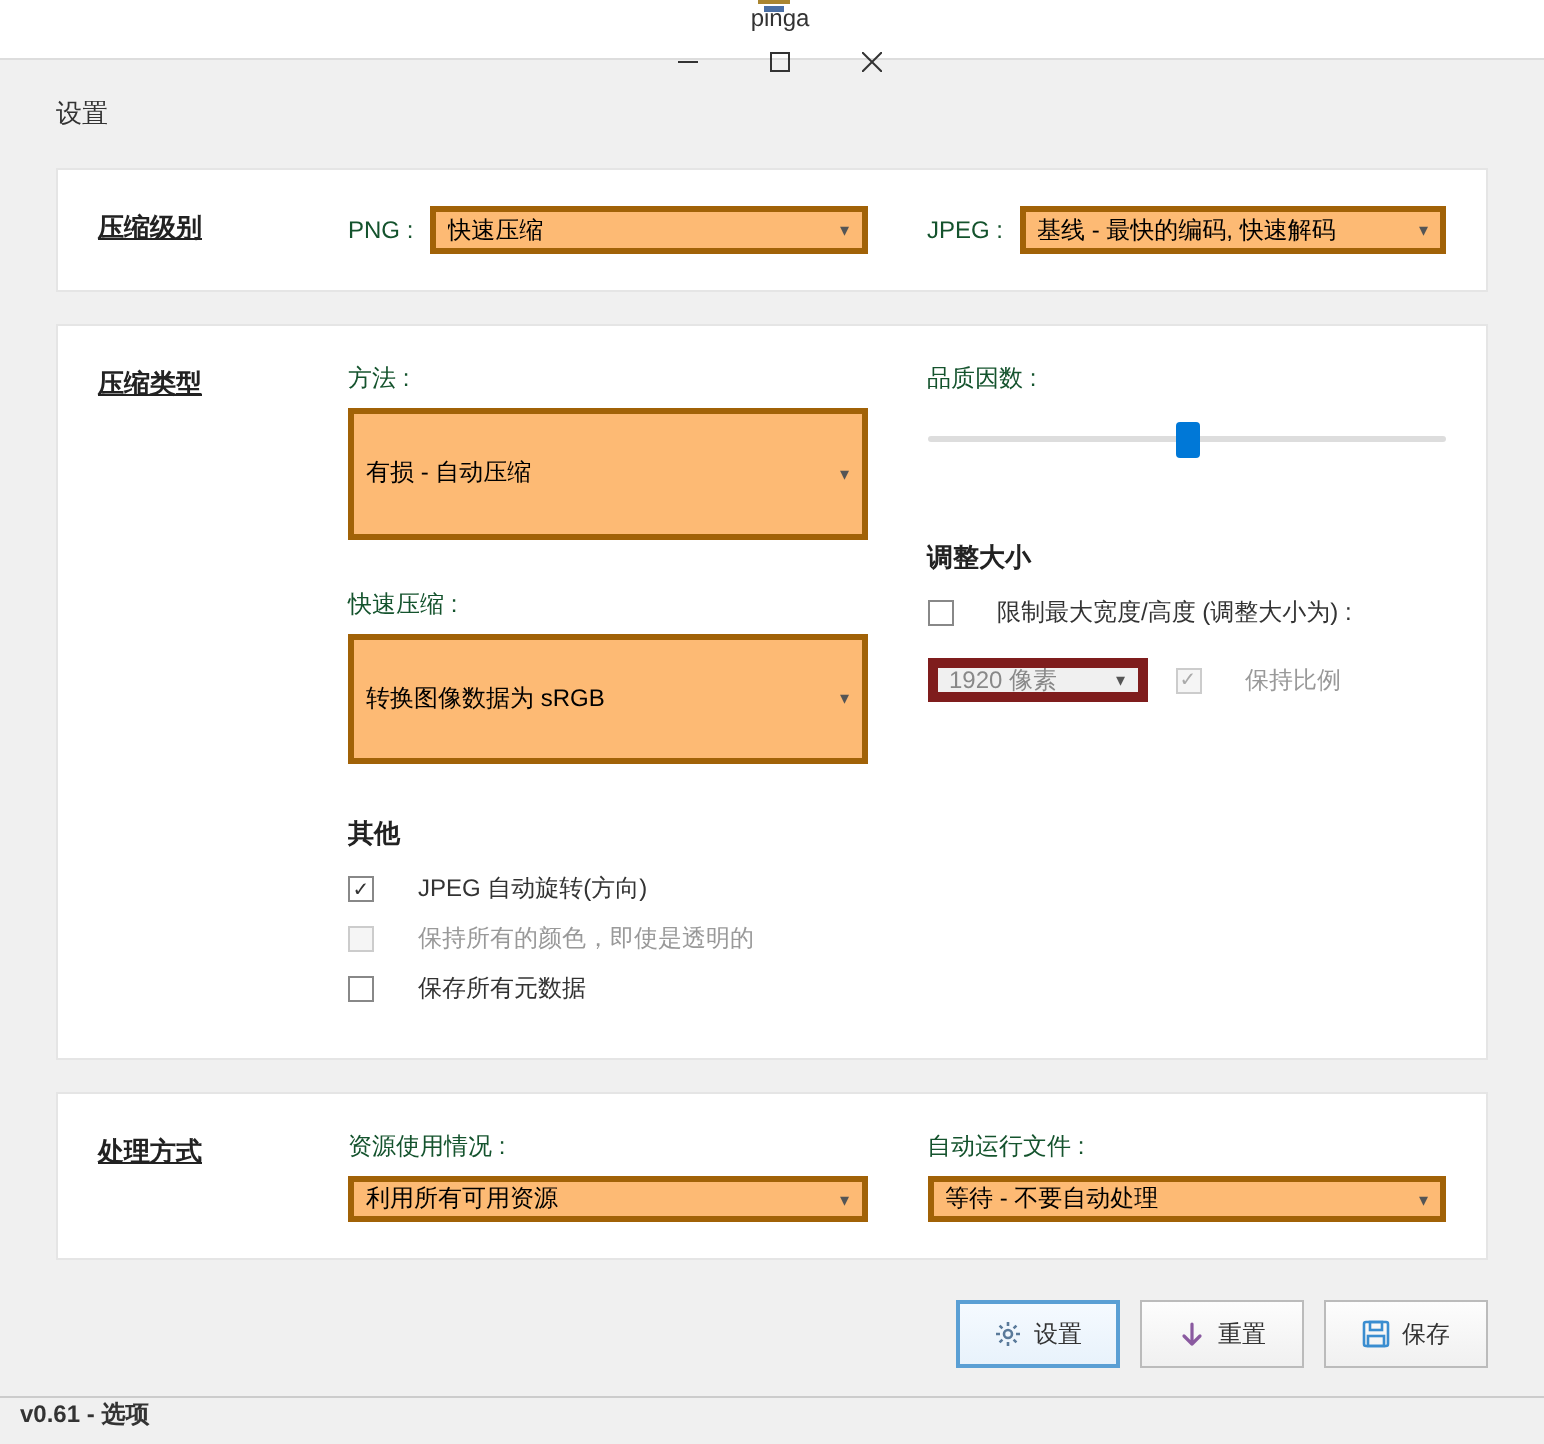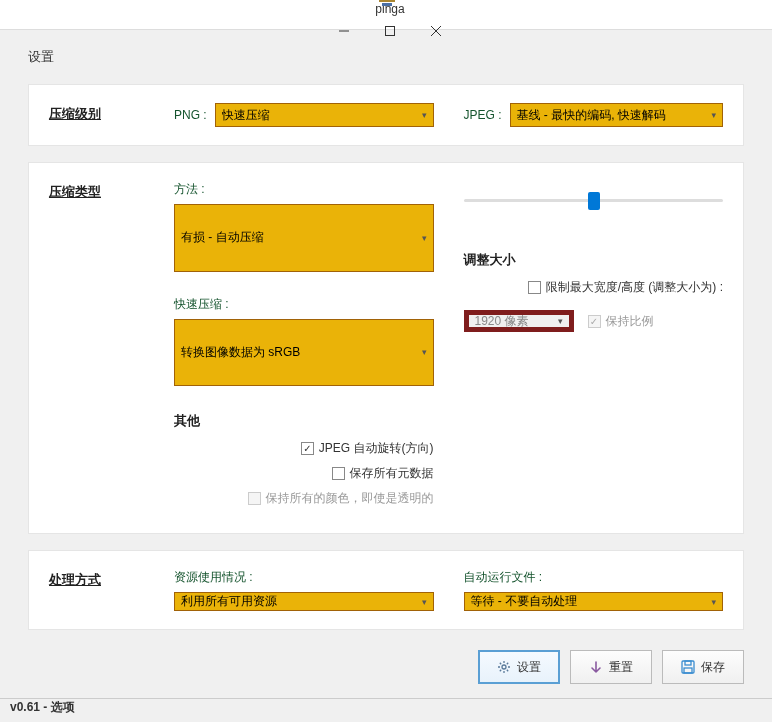--- a/index.html
+++ b/index.html
@@ -15,27 +15,27 @@
 .settings-label { font-size: 13px; color: #333; margin-bottom: 2px; }
 
 .panel { background: #fff; border: 1px solid #e5e5e5; padding: 18px 20px; display: flex; }
 .panel-label { width: 125px; font-weight: bold; font-size: 13px; color: #222; padding-top: 2px; text-decoration: underline; }
 .panel-body { flex: 1; display: flex; gap: 30px; }
 .col { flex: 1; display: flex; flex-direction: column; }
 
 .row { display: flex; align-items: center; gap: 8px; margin-bottom: 10px; }
 .row:last-child { margin-bottom: 0; }
 .field-label { color: #14532d; }
-.select { flex: 1; height: 24px; border: 1px solid #a16207; background: #eab308; display: flex; align-items: center; padding: 0 6px; position: relative; cursor: pointer; }
+.select { flex: 1; height: 24px; border: 3px solid #a16207; background: #fdba74; display: flex; align-items: center; padding: 0 6px; position: relative; cursor: pointer; }
 .select-text { flex: 1; overflow: hidden; white-space: nowrap; }
 .select-arrow { font-size: 9px; color: #555; }
 
 .section-title { font-weight: bold; font-size: 13px; margin-top: 26px; margin-bottom: 10px; color: #222; }
 
-.checkbox-row { display: flex; align-items: center; gap: 5px; margin-bottom: 8px; justify-content: flex-end; }
+.checkbox-row { display: flex; align-items: center; gap: 22px; margin-bottom: 8px; }
 .checkbox { width: 13px; height: 13px; border: 1px solid #888; background: #fff; display: flex; align-items: center; justify-content: center; font-size: 10px; color: #333; cursor: pointer; }
 .checkbox.disabled { border-color: #ccc; background: #f5f5f5; color: #aaa; cursor: default; }
 .check-label { color: #333; }
 .check-label.disabled { color: #999; }
 
 .slider-wrap { position: relative; height: 30px; margin-top: 6px; }
 .slider-track { position: absolute; top: 12px; left: 0; right: 0; height: 3px; background: #ddd; border-radius: 2px; }
 .slider-thumb { position: absolute; top: 5px; width: 12px; height: 18px; background: #0078d7; border-radius: 2px; cursor: pointer; }
 
 .resize-row { display: flex; align-items: center; gap: 14px; margin-top: 6px; }
@@ -116,30 +116,31 @@
           <span class="select-text">转换图像数据为 sRGB</span>
           <span class="select-arrow">▾</span>
         </div>
 
         <div class="section-title">其他</div>
         <div class="checkbox-row">
           <div class="checkbox">✓</div>
           <span class="check-label">JPEG 自动旋转(方向)</span>
         </div>
         <div class="checkbox-row">
+          <div class="checkbox disabled"></div>
+          <span class="check-label disabled">保持所有的颜色，即使是透明的</span>
+        </div>
+        <div class="checkbox-row">
           <div class="checkbox"></div>
           <span class="check-label">保存所有元数据</span>
         </div>
-        <div class="checkbox-row">
-          <div class="checkbox disabled"></div>
-          <span class="check-label disabled">保持所有的颜色，即使是透明的</span>
-        </div>
-      </div>
-
-      <div class="col">
+      </div>
+
+      <div class="col">
+        <div class="field-label" style="margin-bottom:2px;">品质因数 :</div>
         <div class="slider-wrap">
           <div class="slider-track"></div>
           <div class="slider-thumb" style="left:48%;"></div>
         </div>
 
         <div class="section-title" style="margin-top:34px;">调整大小</div>
         <div class="checkbox-row">
           <div class="checkbox"></div>
           <span class="check-label">限制最大宽度/高度 (调整大小为) :</span>
         </div>

